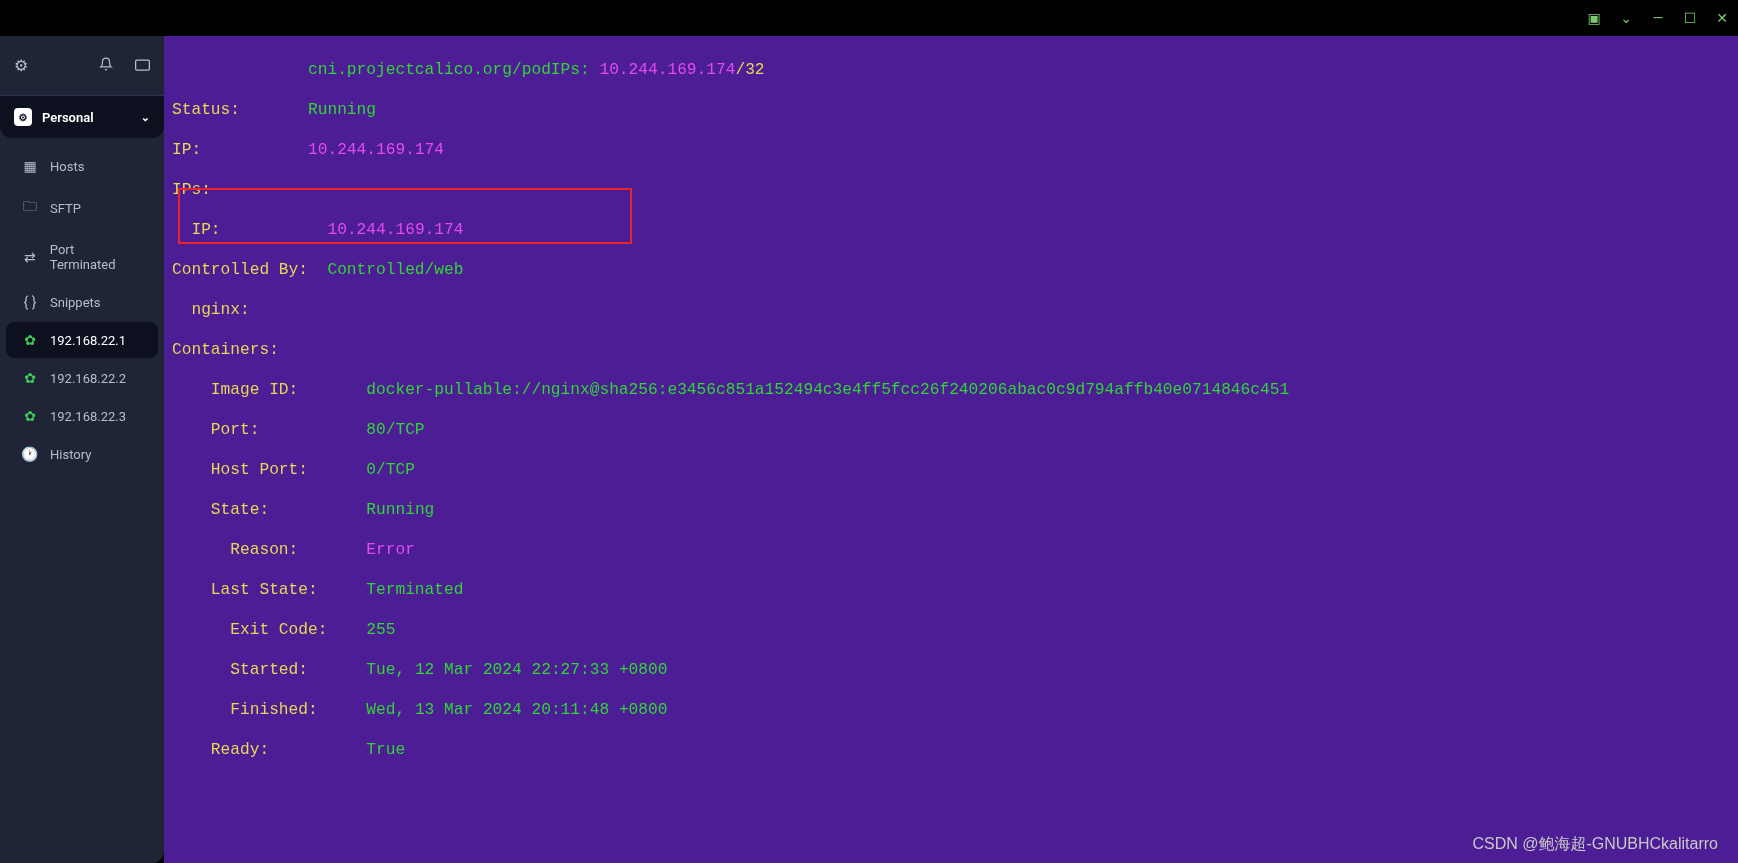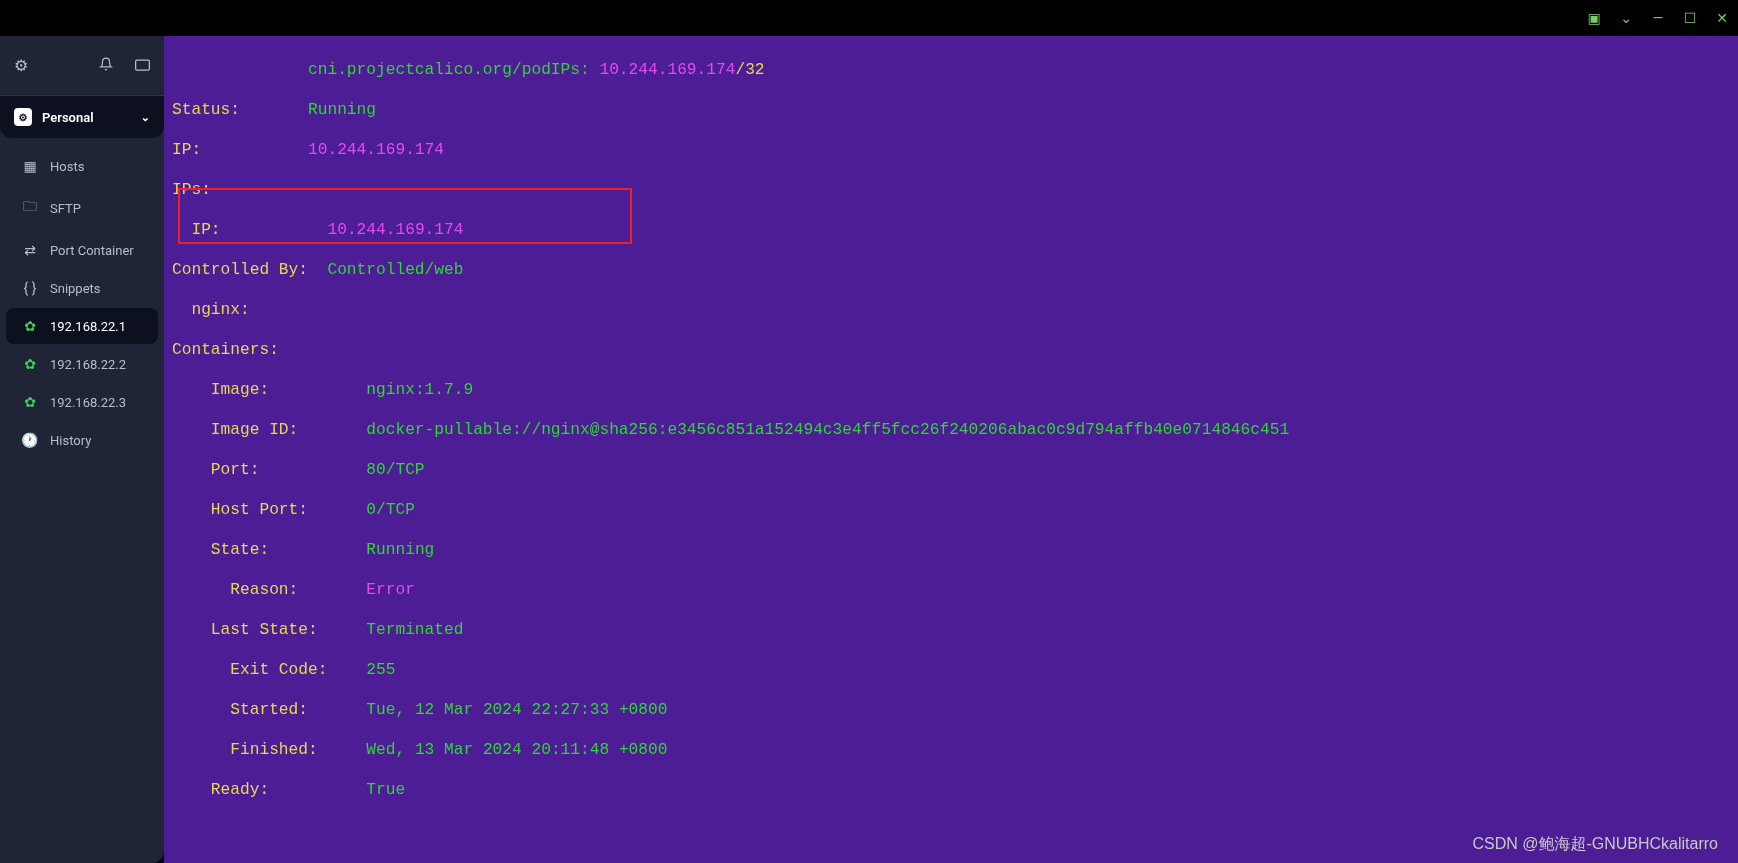--- a/index.html
+++ b/index.html
@@ -180,21 +180,21 @@
       <div class="sidebar-item">
         <span class="icon">▦</span>
         <span>Hosts</span>
       </div>
       <div class="sidebar-item">
         <span class="icon">🗀</span>
         <span>SFTP</span>
       </div>
       <div class="sidebar-item">
         <span class="icon">⇄</span>
-        <span>Port Container</span>
+        <span>Port Terminated</span>
       </div>
       <div class="sidebar-item">
         <span class="icon">{ }</span>
         <span>Snippets</span>
       </div>
       <div class="sidebar-item active">
         <span class="icon gear-green">✿</span>
         <span>192.168.22.1</span>
       </div>
       <div class="sidebar-item">
@@ -214,21 +214,20 @@
 
   <div class="terminal">
 <div>              <span class="green">cni.projectcalico.org/podIPs:</span><span class="magenta"> 10.244.169.174</span><span class="yellow">/32</span></div>
 <div><span class="yellow">Status:</span><span class="green">       </span><span class="green">Running</span></div>
 <div><span class="yellow">IP:</span><span class="green">           </span><span class="magenta">10.244.169.174</span></div>
 <div><span class="yellow">IPs:</span></div>
 <div>  <span class="yellow">IP:</span>           <span class="magenta">10.244.169.174</span></div>
 <div><span class="yellow">Controlled By:</span>  <span class="green">Controlled/web</span></div>
 <div>  <span class="yellow">nginx:</span></div>
 <div><span class="yellow">Containers:</span></div>
-<div>    <span class="yellow">Image:</span>          <span class="green">nginx:1.7.9</span></div>
 <div>    <span class="yellow">Image ID:</span>       <span class="green">docker-pullable://nginx@sha256:e3456c851a152494c3e4ff5fcc26f240206abac0c9d794affb40e0714846c451</span></div>
 <div>    <span class="yellow">Port:</span>           <span class="green">80/TCP</span></div>
 <div>    <span class="yellow">Host Port:</span>      <span class="green">0/TCP</span></div>
 <div>    <span class="yellow">State:</span>          <span class="green">Running</span></div>
 <div>      <span class="yellow">Reason:</span>       <span class="magenta">Error</span></div>
 <div>    <span class="yellow">Last State:</span>     <span class="green">Terminated</span></div>
 <div>      <span class="yellow">Exit Code:</span>    <span class="green">255</span></div>
 <div>      <span class="yellow">Started:</span>      <span class="green">Tue, 12 Mar 2024 22:27:33 +0800</span></div>
 <div>      <span class="yellow">Finished:</span>     <span class="green">Wed, 13 Mar 2024 20:11:48 +0800</span></div>
 <div>    <span class="yellow">Ready:</span>          <span class="green">True</span></div>

